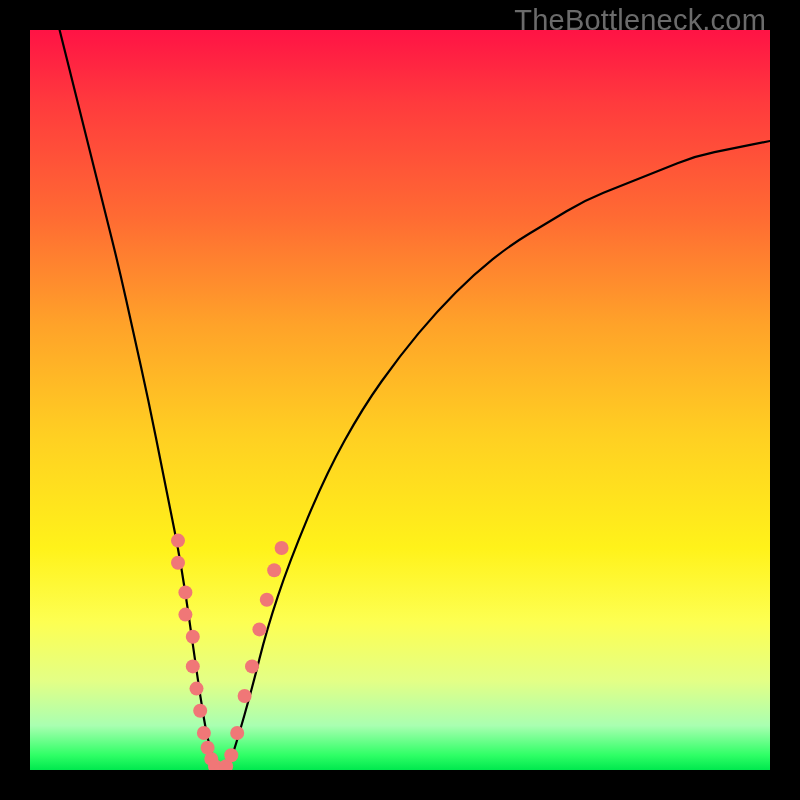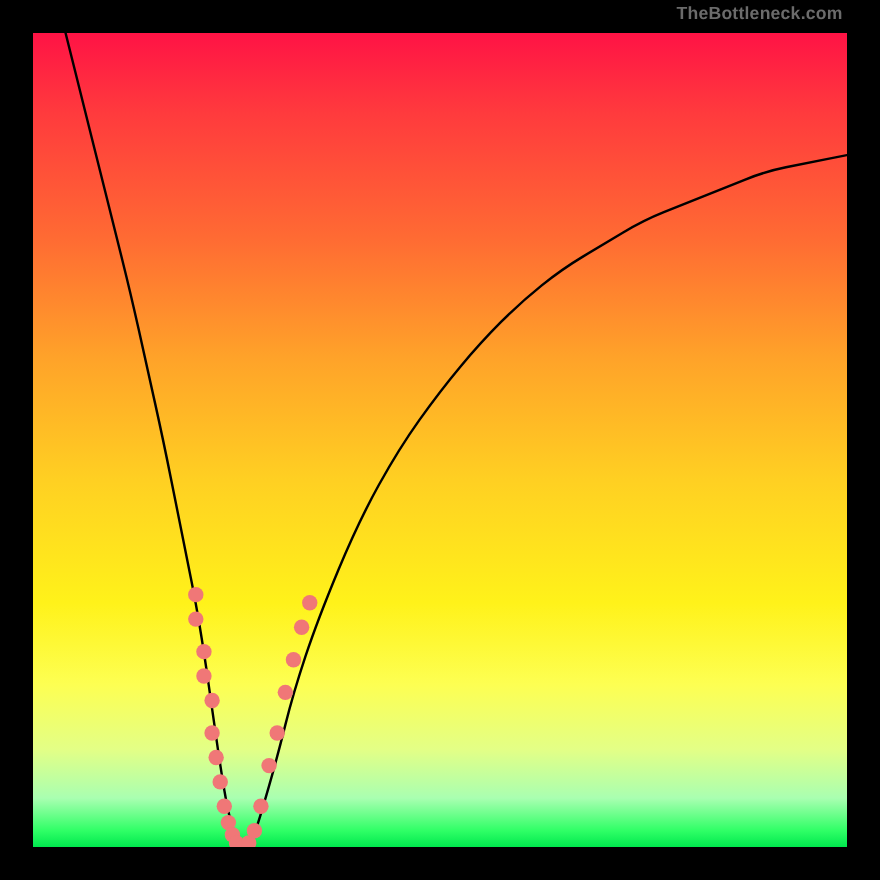--- a/index.html
+++ b/index.html
@@ -38,22 +38,22 @@
       #a9ffb1 94%,
       #2fff66 98%,
       #00e84e 100%
     );
   }
   .wm {
     position: absolute;
     top: 4px;
     right: 34px;
     color: #6b6b6b;
-    font-size: 16px;
-    font-weight: 700;
+    font-size: 29px;
+    font-weight: 400;
     letter-spacing: 0.2px;
   }
   svg {
     position: absolute;
     top: 0;
     left: 0;
   }
   .curve {
     fill: none;
     stroke: #000;

